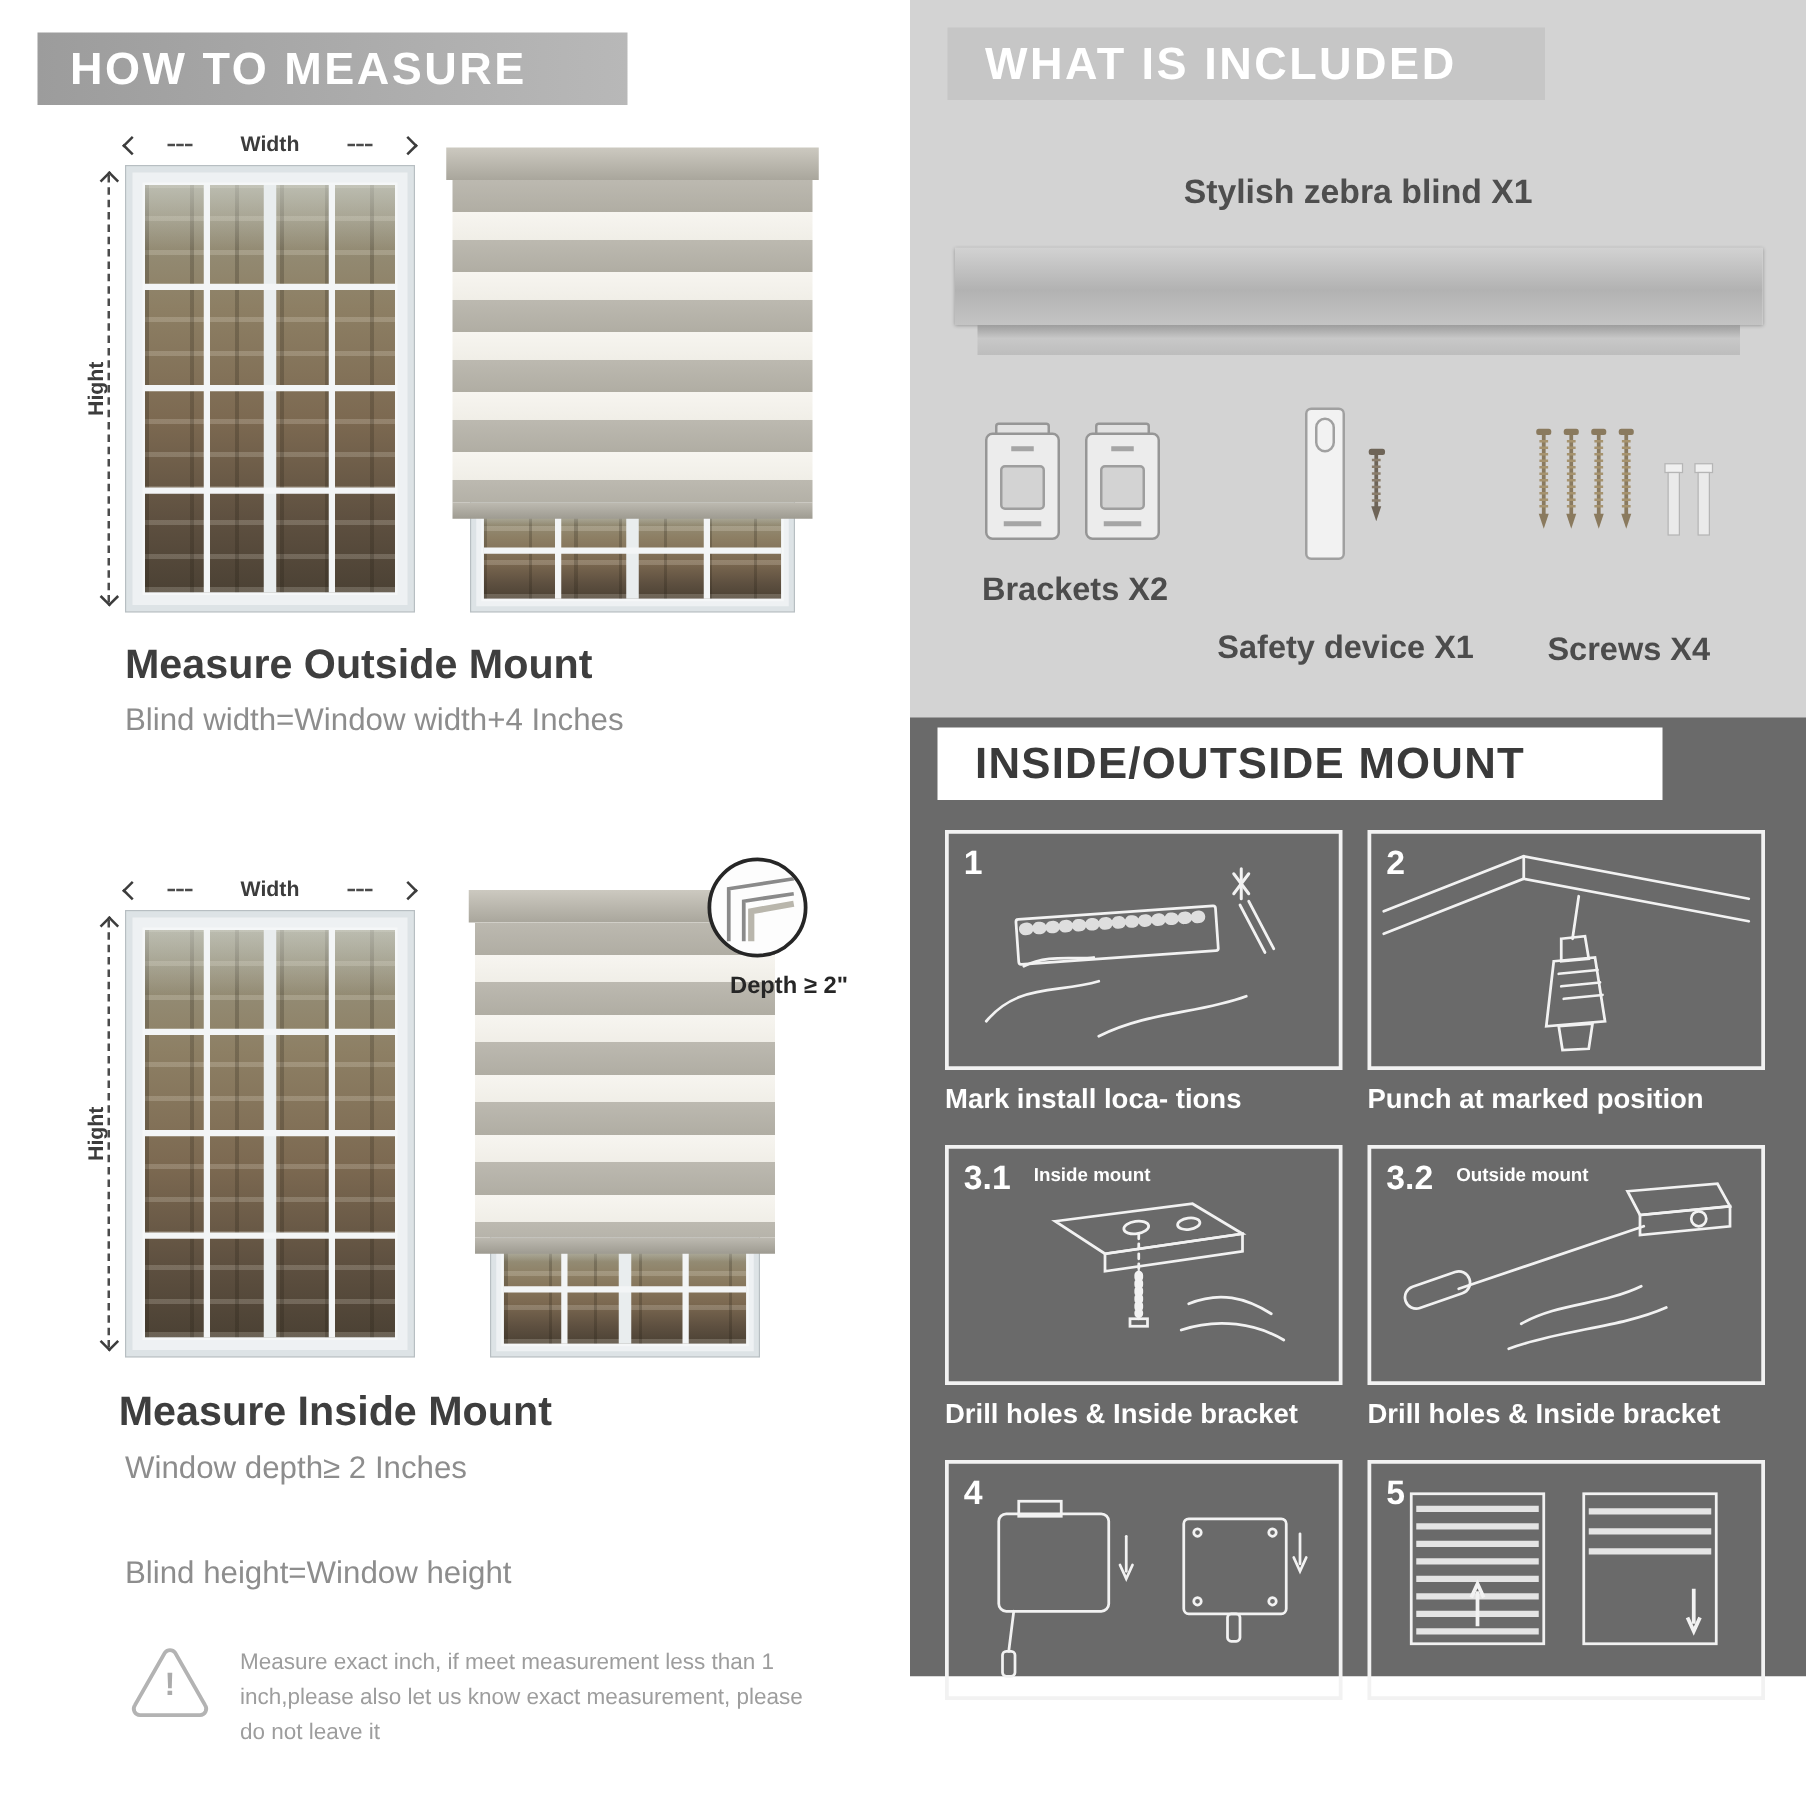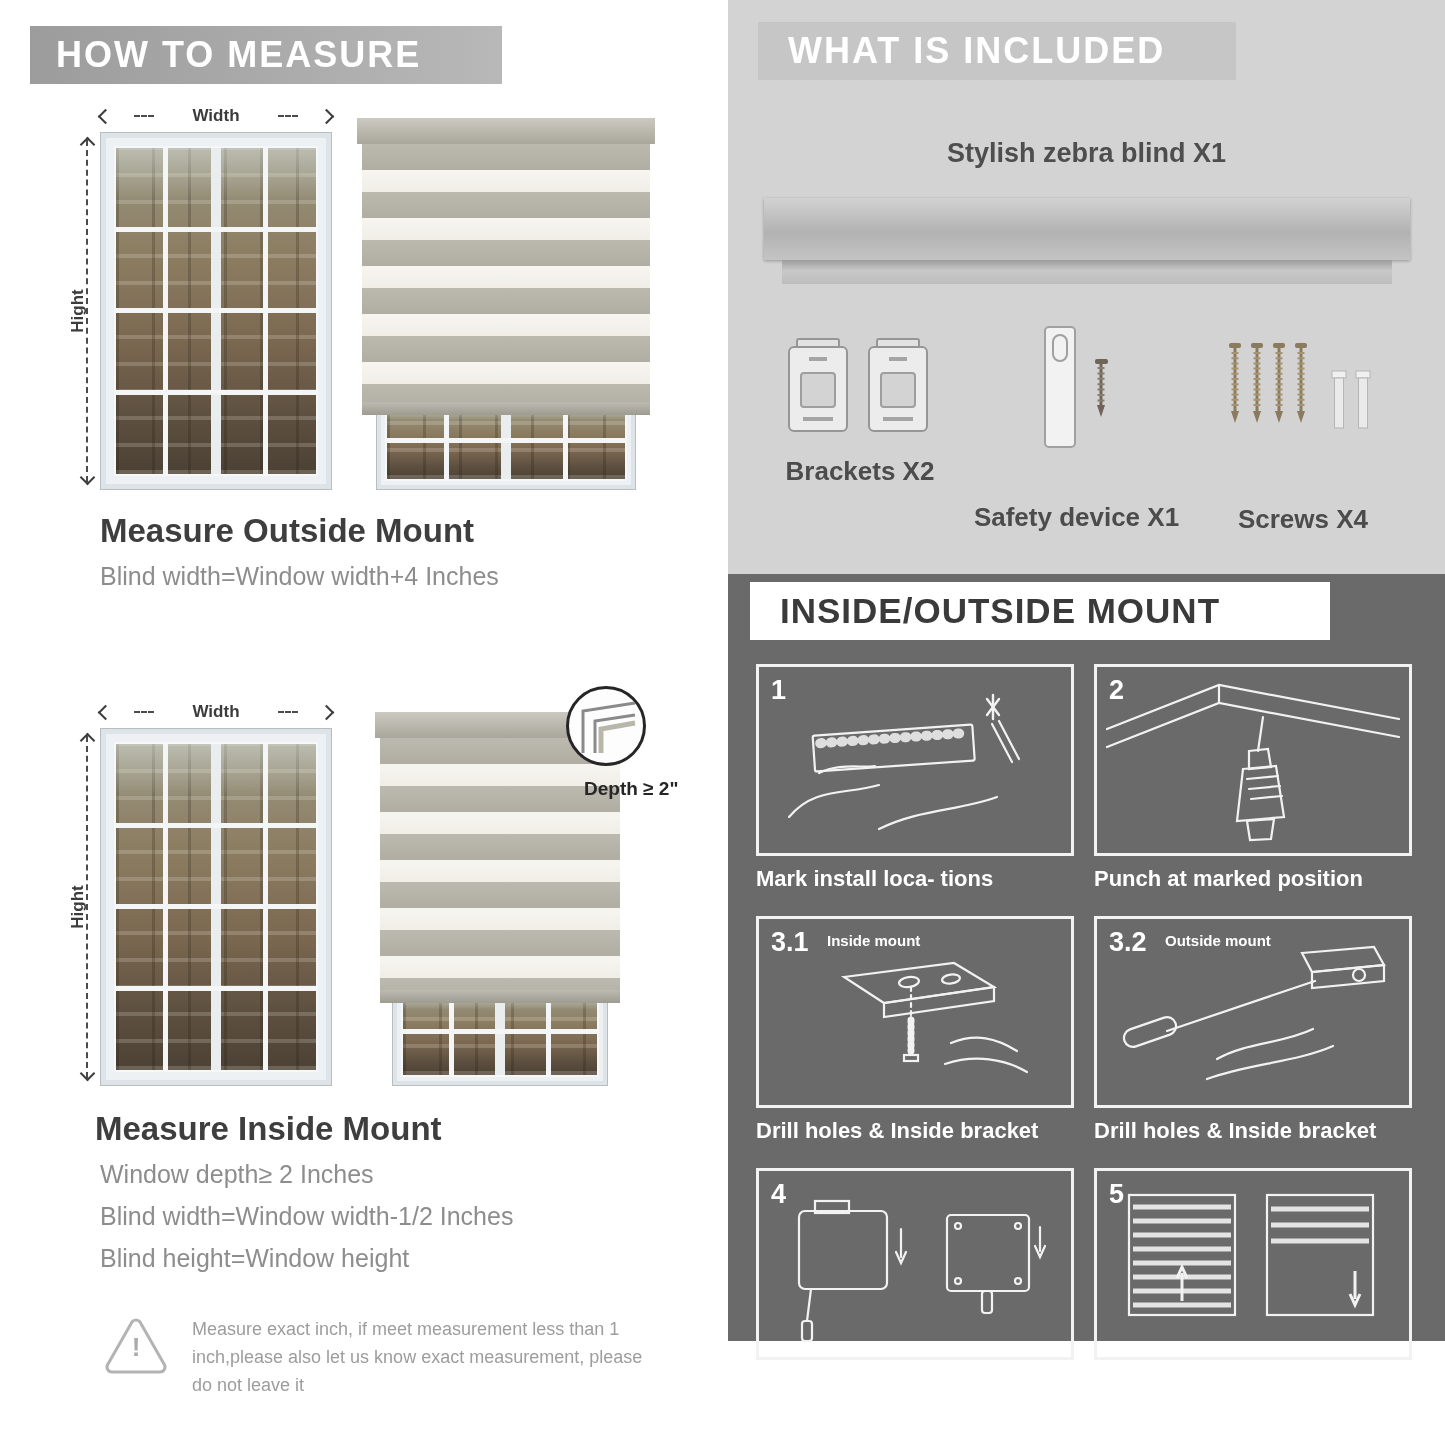--- a/index.html
+++ b/index.html
@@ -171,21 +171,20 @@
       </g>
       <g stroke="#b9b6ac" stroke-width="5" fill="none">
         <path d="M32,64 L32,40 L66,34"></path>
       </g>
     </svg>
   </div>
   <div class="depth-label" style="left:584px;top:778px;">Depth ≥ 2"</div>
 
   <div class="heading" style="left:95px;top:1110px;">Measure Inside Mount</div>
   <div class="body-line" style="left:100px;top:1160px;">Window depth≥ 2 Inches</div>
-  <div class="body-line" style="left:100px;top:1202px;">Blind width=Window width-1/2 Inches</div>
   <div class="body-line" style="left:100px;top:1244px;">Blind height=Window height</div>
 
   <div class="warn-wrap" style="left:104px;top:1316px;">
     <div class="warn-icon">
       <svg width="64" height="58" viewBox="0 0 64 58">
         <path d="M28,6 a5,5 0 0 1 8,0 L60,48 a5,5 0 0 1 -4,8 L8,56 a5,5 0 0 1 -4,-8 Z" fill="none" stroke="#b3b3b3" stroke-width="3" stroke-linejoin="round"></path>
       </svg>
       <span class="warn-exclaim">!</span>
     </div>
     <div class="warn-text">Measure exact inch, if meet measurement less than 1 inch,please also let us know exact measurement, please do not leave it</div>

